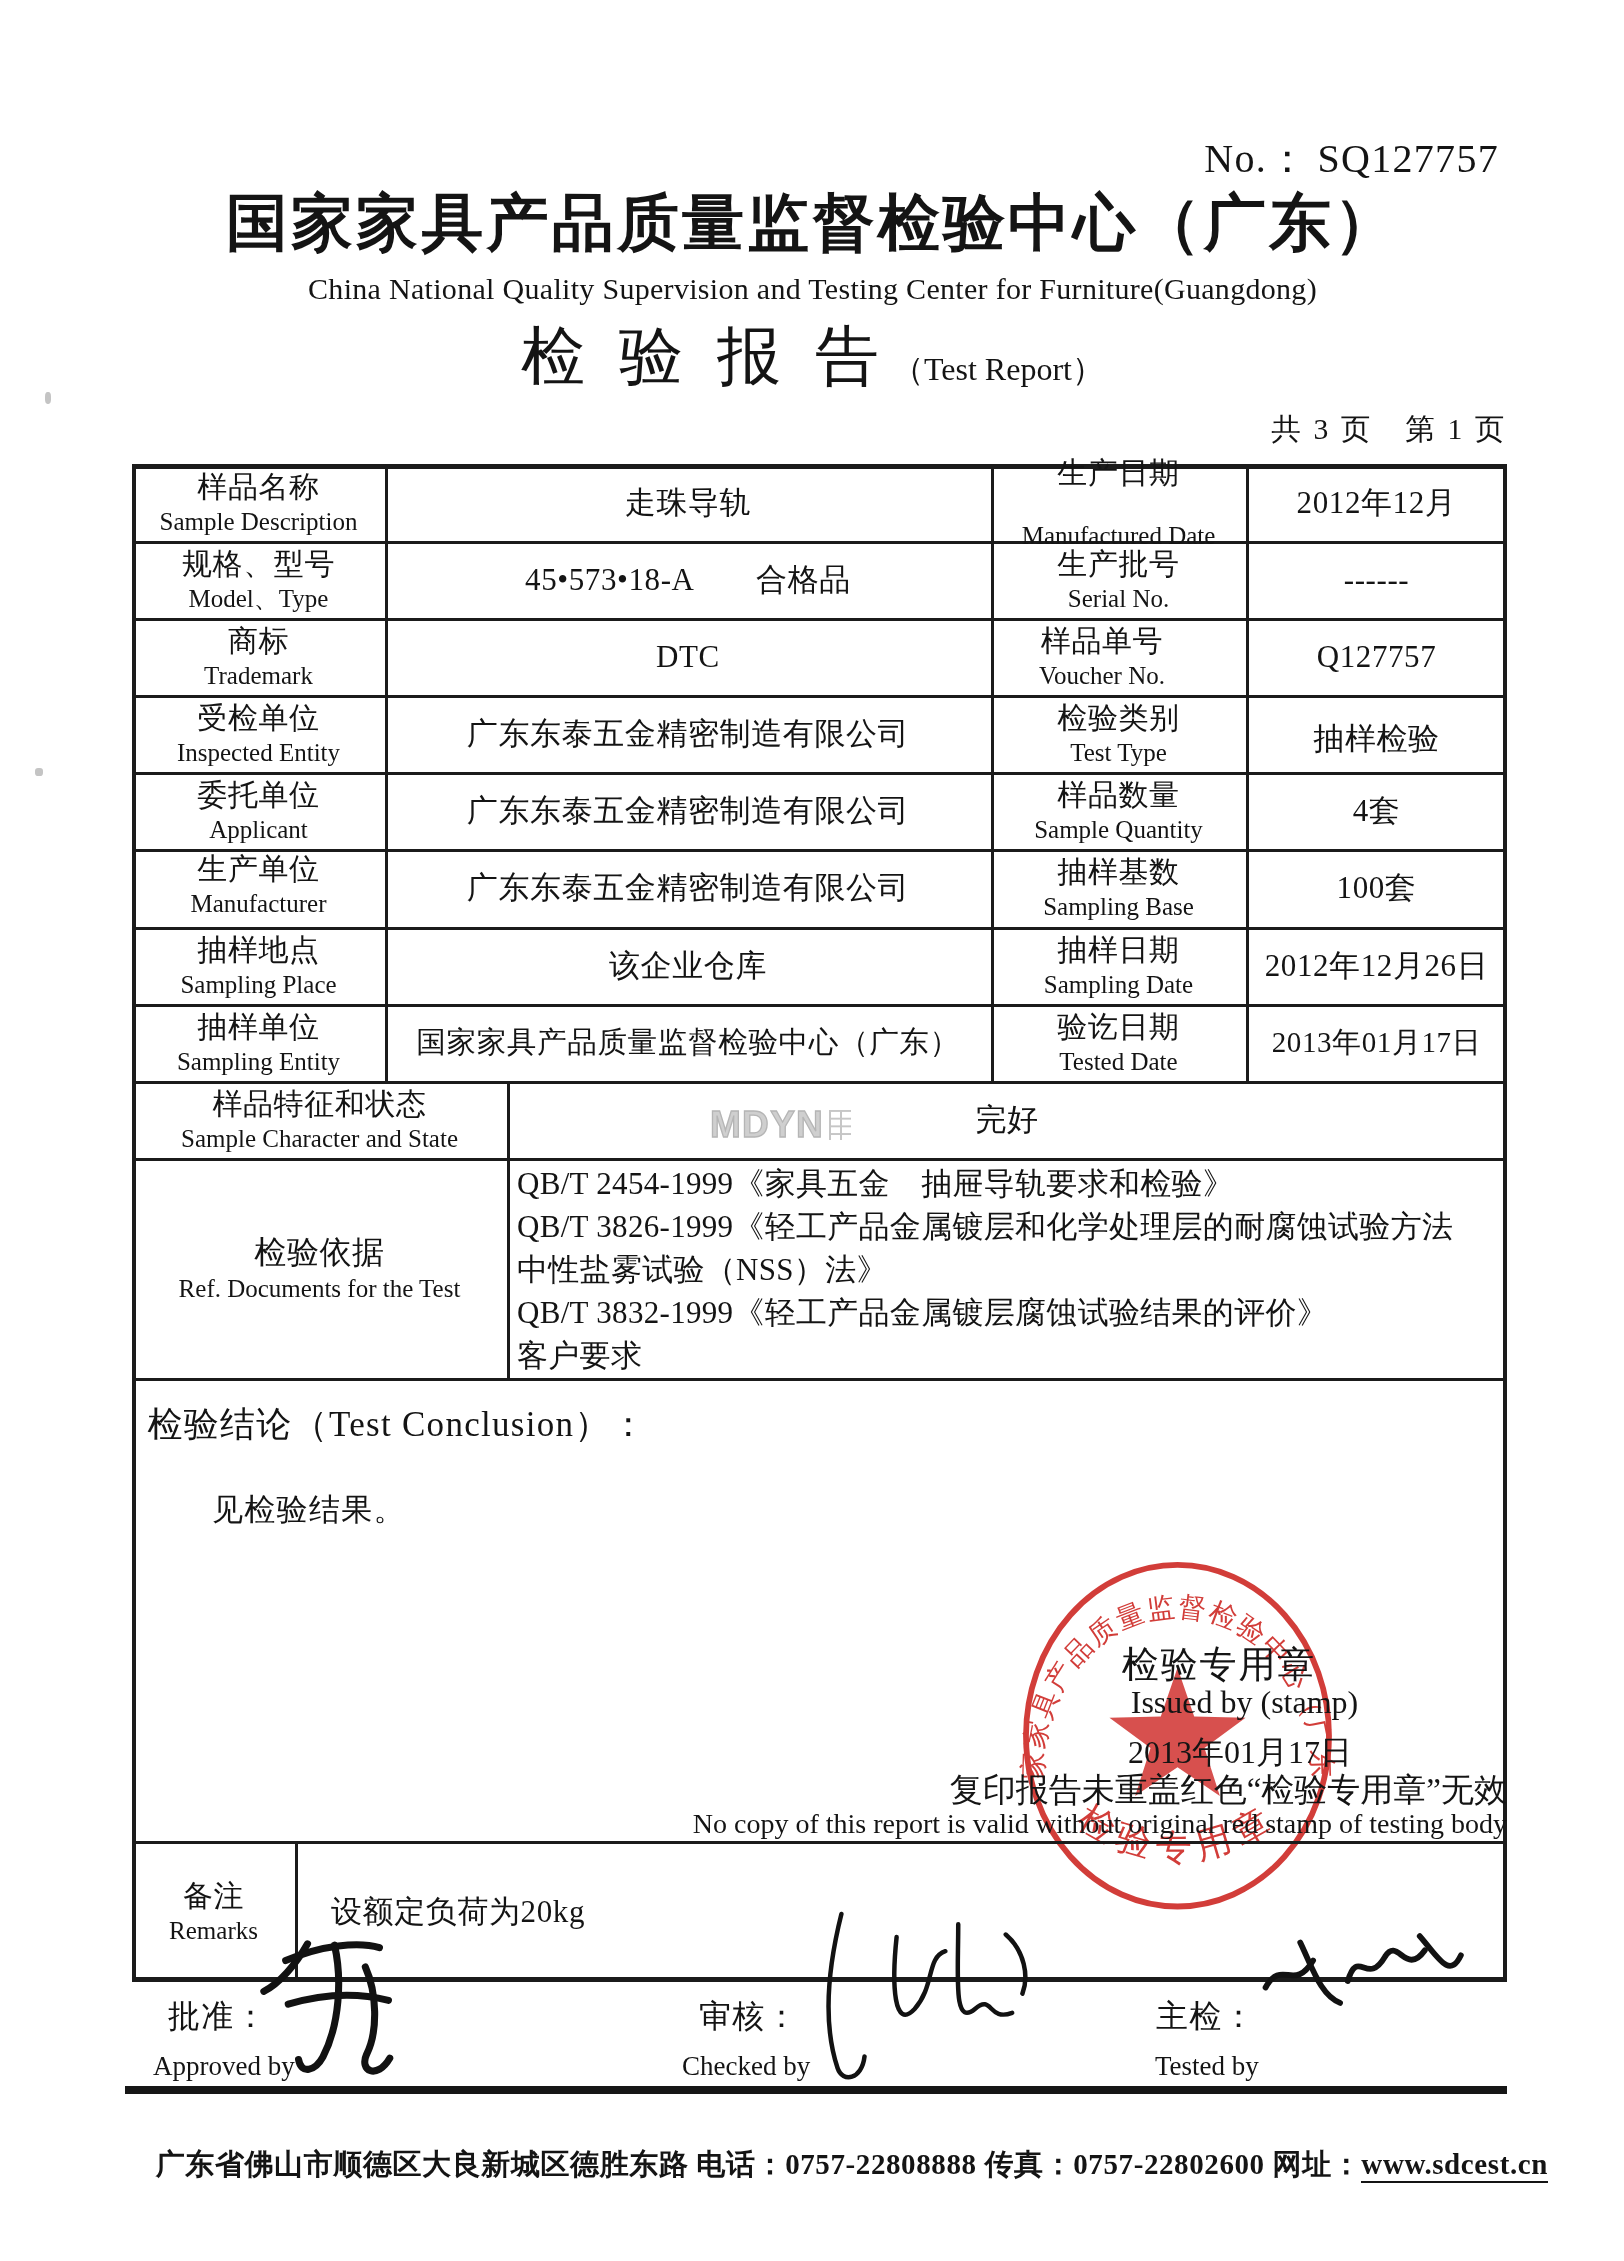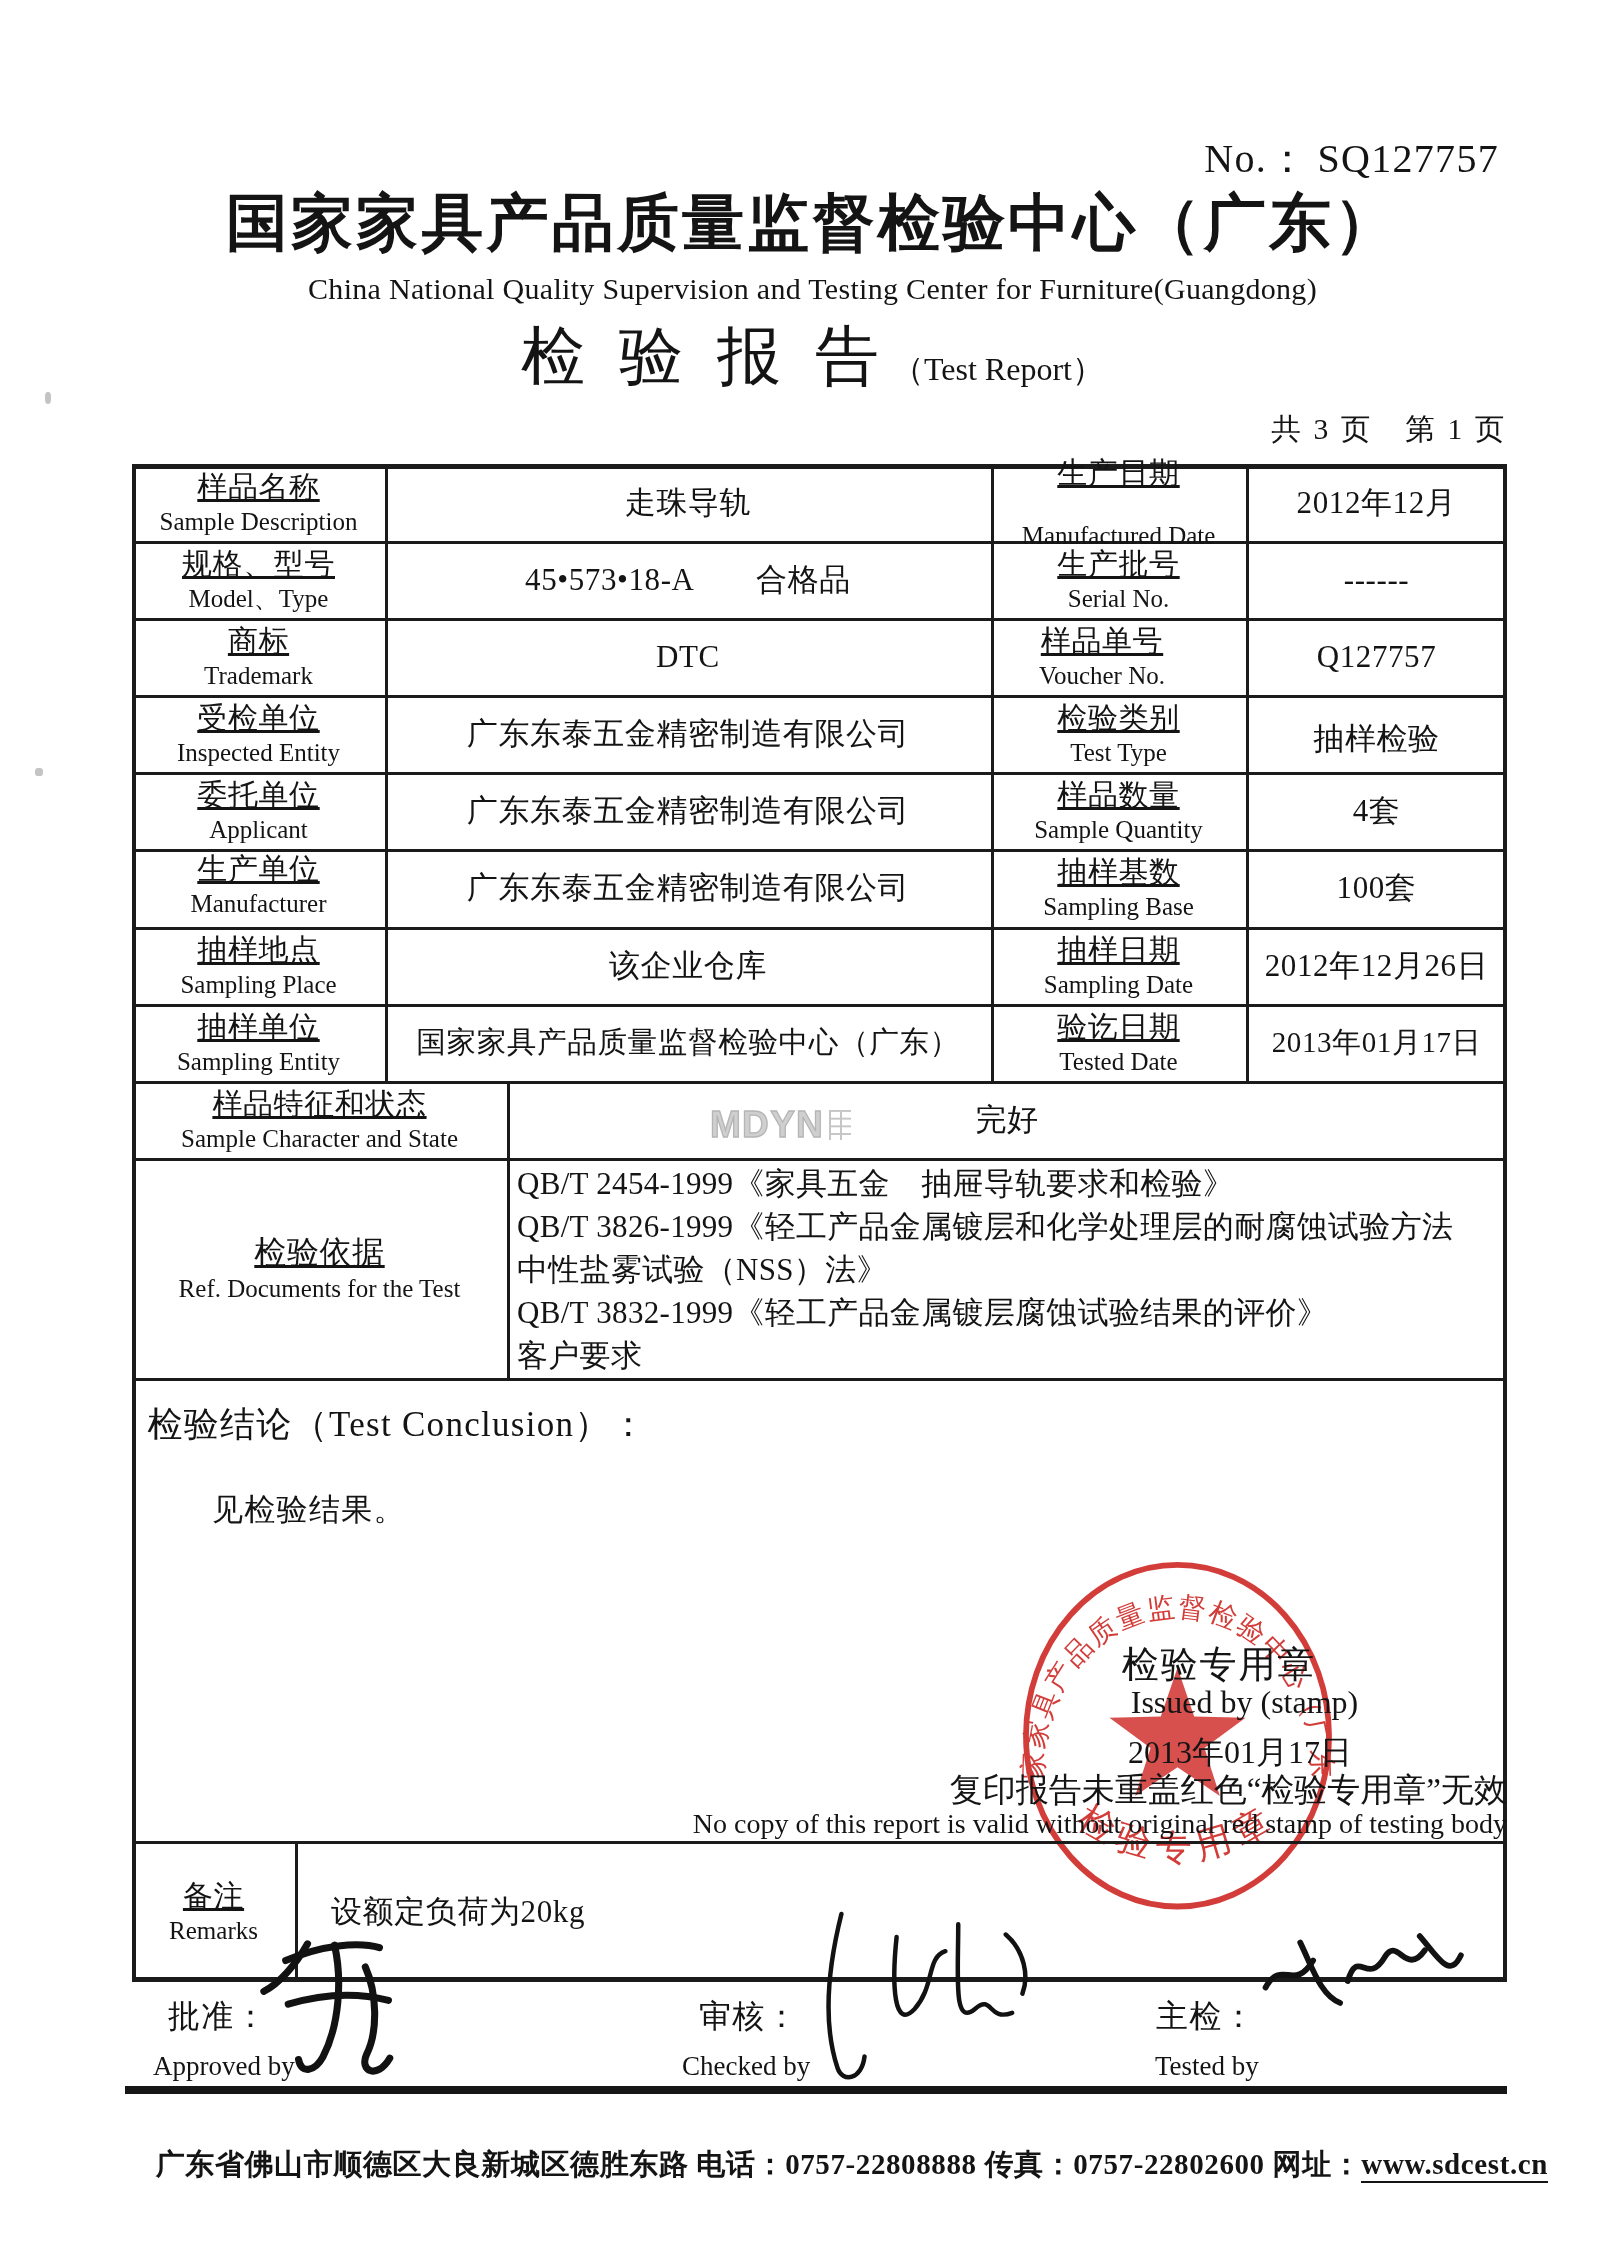--- a/index.html
+++ b/index.html
@@ -39,21 +39,21 @@
   }
   
   .tbl{position:absolute;left:132px;top:464px;width:1375px;height:1518px;z-index:2;}
   .hl,.vl{position:absolute;background:#1b1b1b;}
   .hl{left:0;width:1375px;height:3.2px;}
   .vl{width:2.6px;}
   .cell{
     position:absolute;display:flex;flex-direction:column;
     justify-content:center;align-items:center;text-align:center;
   }
-  .cell .cn{font-size:30px;line-height:1.3;letter-spacing:0.6px;text-decoration:underline;}
+  .cell .cn{font-size:30px;line-height:1.3;letter-spacing:0.6px;}
   .cell .en{font-size:25px;line-height:1.25;}
   .val{font-size:31px;letter-spacing:0.6px;}
   .refdocs{
     position:absolute;display:block;text-align:left;
     font-size:31px;line-height:43px;letter-spacing:0.3px;
   }
   .concl-head{position:absolute;font-size:35px;letter-spacing:1.3px;}
   .concl-body{position:absolute;font-size:31px;letter-spacing:1.3px;}
   .watermark{
     position:absolute;left:578px;top:640px;height:42px;

